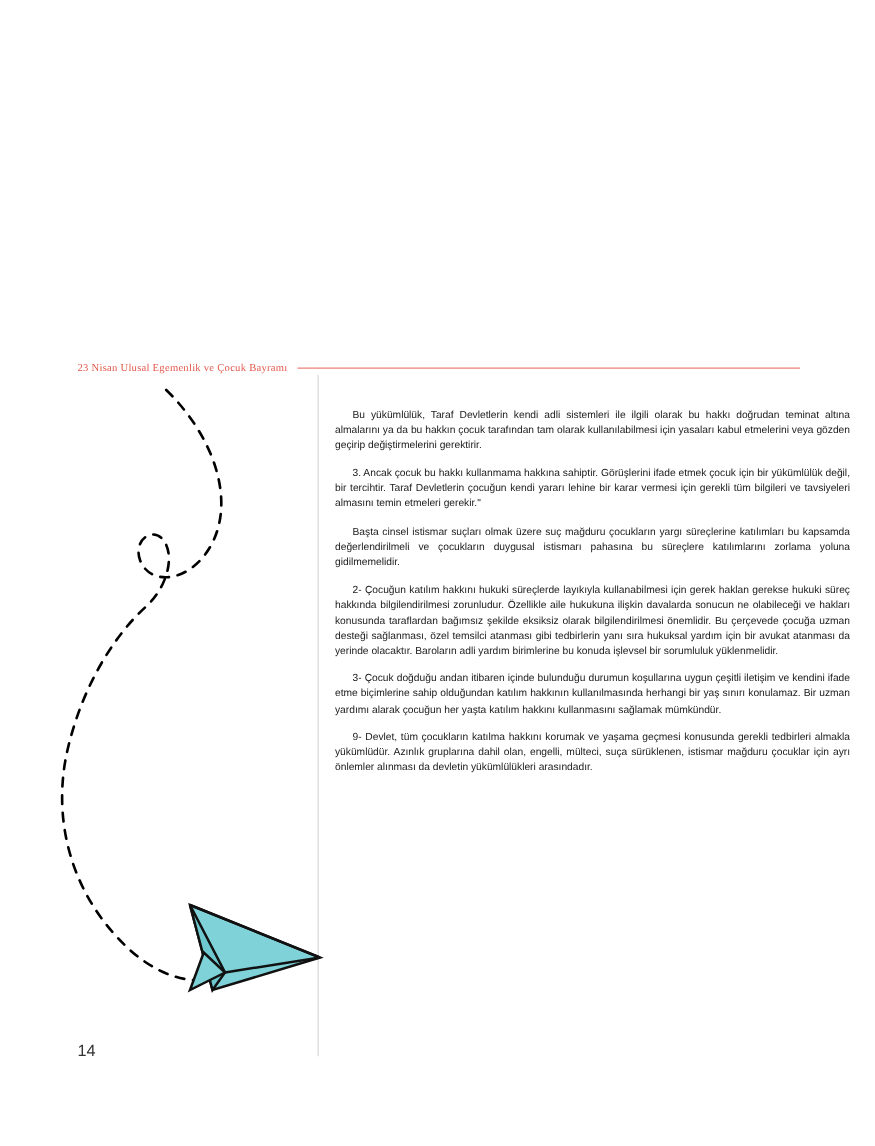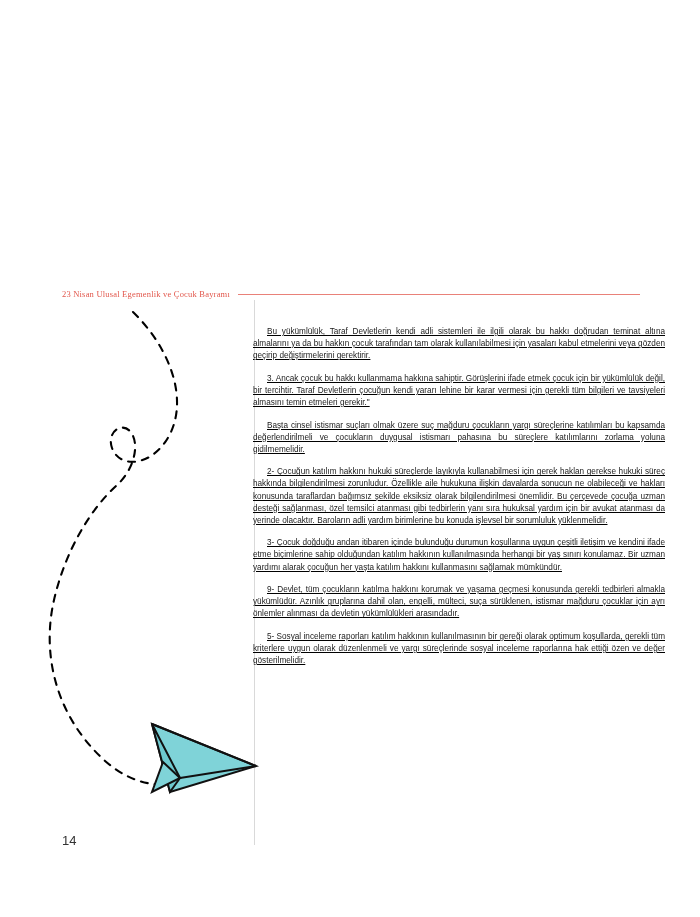--- a/index.html
+++ b/index.html
@@ -63,24 +63,23 @@
     left: 20px;
     top: 300px;
     width: 240px;
     height: 510px;
   }
   .margin-art svg { display: block; }
 
   
   .text-col {
     position: absolute;
-    left: 253px;
+    left: 268px;
     top: 326px;
     width: 412px;
-    text-decoration: underline;
   }
   .para {
     font-size: 8.2px;
     line-height: 12.1px;
     text-align: justify;
     margin: 0 0 10.5px 0;
     color: #1a1a1a;
     text-indent: 14px;
   }
   .para:last-child { margin-bottom: 0; }
@@ -126,18 +125,17 @@
     </svg>
   </div>
 
   <div class="text-col">
     <p class="para">Bu yükümlülük, Taraf Devletlerin kendi adli sistemleri ile ilgili olarak bu hakkı doğrudan teminat altına almalarını ya da bu hakkın çocuk tarafından tam olarak kullanılabilmesi için yasaları kabul etmelerini veya gözden geçirip değiştirmelerini gerektirir.</p>
     <p class="para">3. Ancak çocuk bu hakkı kullanmama hakkına sahiptir. Görüşlerini ifade etmek çocuk için bir yükümlülük değil, bir tercihtir. Taraf Devletlerin çocuğun kendi yararı lehine bir karar vermesi için gerekli tüm bilgileri ve tavsiyeleri almasını temin etmeleri gerekir."</p>
     <p class="para">Başta cinsel istismar suçları olmak üzere suç mağduru çocukların yargı süreçlerine katılımları bu kapsamda değerlendirilmeli ve çocukların duygusal istismarı pahasına bu süreçlere katılımlarını zorlama yoluna gidilmemelidir.</p>
     <p class="para">2- Çocuğun katılım hakkını hukuki süreçlerde layıkıyla kullanabilmesi için gerek haklan gerekse hukuki süreç hakkında bilgilendirilmesi zorunludur. Özellikle aile hukukuna ilişkin davalarda sonucun ne olabileceği ve hakları konusunda taraflardan bağımsız şekilde eksiksiz olarak bilgilendirilmesi önemlidir. Bu çerçevede çocuğa uzman desteği sağlanması, özel temsilci atanması gibi tedbirlerin yanı sıra hukuksal yardım için bir avukat atanması da yerinde olacaktır. Baroların adli yardım birimlerine bu konuda işlevsel bir sorumluluk yüklenmelidir.</p>
     <p class="para">3- Çocuk doğduğu andan itibaren içinde bulunduğu durumun koşullarına uygun çeşitli iletişim ve kendini ifade etme biçimlerine sahip olduğundan katılım hakkının kullanılmasında herhangi bir yaş sınırı konulamaz. Bir uzman yardımı alarak çocuğun her yaşta katılım hakkını kullanmasını sağlamak mümkündür.</p>
     <p class="para">9- Devlet, tüm çocukların katılma hakkını korumak ve yaşama geçmesi konusunda gerekli tedbirleri almakla yükümlüdür. Azınlık gruplarına dahil olan, engelli, mülteci, suça sürüklenen, istismar mağduru çocuklar için ayrı önlemler alınması da devletin yükümlülükleri arasındadır.</p>
-    <p class="para">5- Sosyal inceleme raporları katılım hakkının kullanılmasının bir gereği olarak optimum koşullarda, gerekli tüm kriterlere uygun olarak düzenlenmeli ve yargı süreçlerinde sosyal inceleme raporlarına hak ettiği özen ve değer gösterilmelidir.</p>
   </div>
 
   <div class="folio">14</div>
 
 </div>
 
 </body></html>

